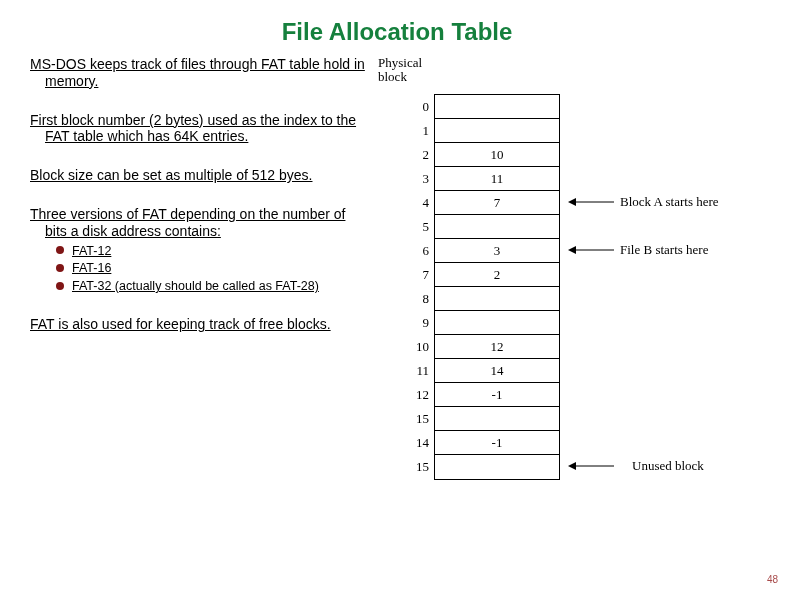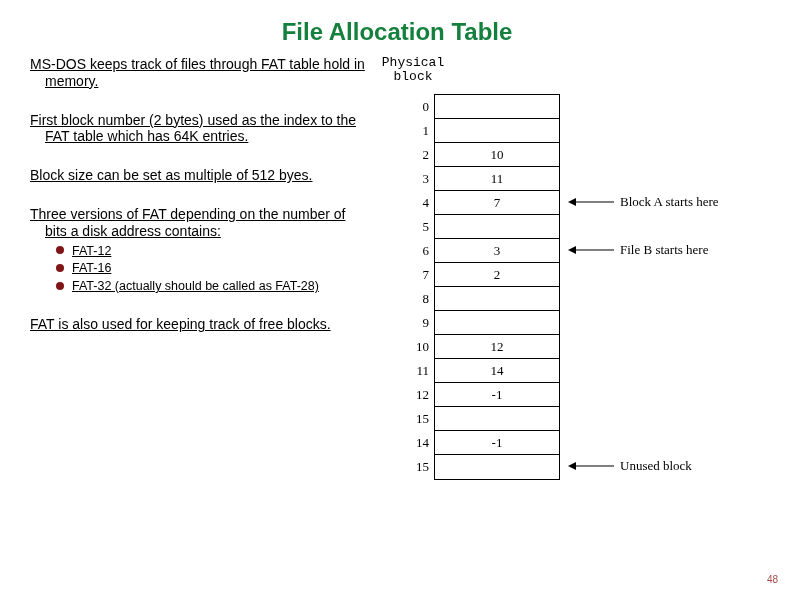--- a/index.html
+++ b/index.html
@@ -62,23 +62,22 @@
   .right-col {
     flex: 1;
     position: relative;
     padding-left: 10px;
   }
   .diagram {
     position: relative;
     width: 370px;
   }
   .phys-label {
-    font-family: Liberation Mono, monospace;
-    font-size: 13px;
-    text-align: center;
+    font-family: Liberation Serif, serif;
+    font-size: 13px;
     width: 70px;
     position: absolute;
     left: -2px;
     top: 0;
     line-height: 1.1;
   }
   .table {
     position: absolute;
     left: 54px;
     top: 38px;
@@ -186,20 +185,20 @@
           </svg>
       </div>
       <div class="annot" style="top:182px; left:240px;">File B starts here</div>
 
       <div class="arrow" style="top:398px;">
         <svg width="46" height="10" viewBox="0 0 46 10">
             <line x1="46" y1="5" x2="6" y2="5" stroke="#000"></line>
             <polygon points="0,5 8,1 8,9" fill="#000"></polygon>
           </svg>
       </div>
-      <div class="annot" style="top:398px; left:240px;">Unused block</div>
+      <div class="annot" style="top:398px; left:252px;">Unused block</div>
 
     </div>
   </div>
 
 </div>
 
 <div class="page-num">48</div>
 
 </body></html>

